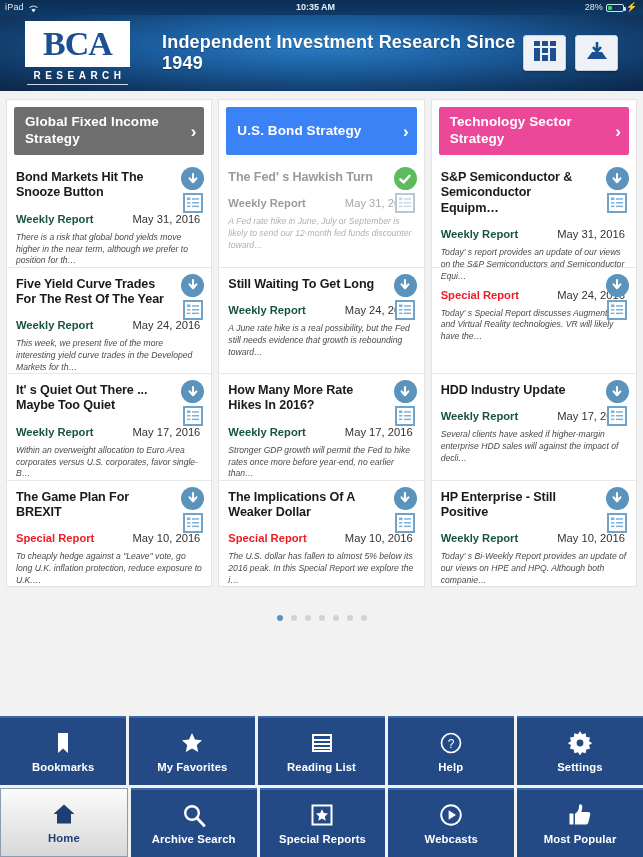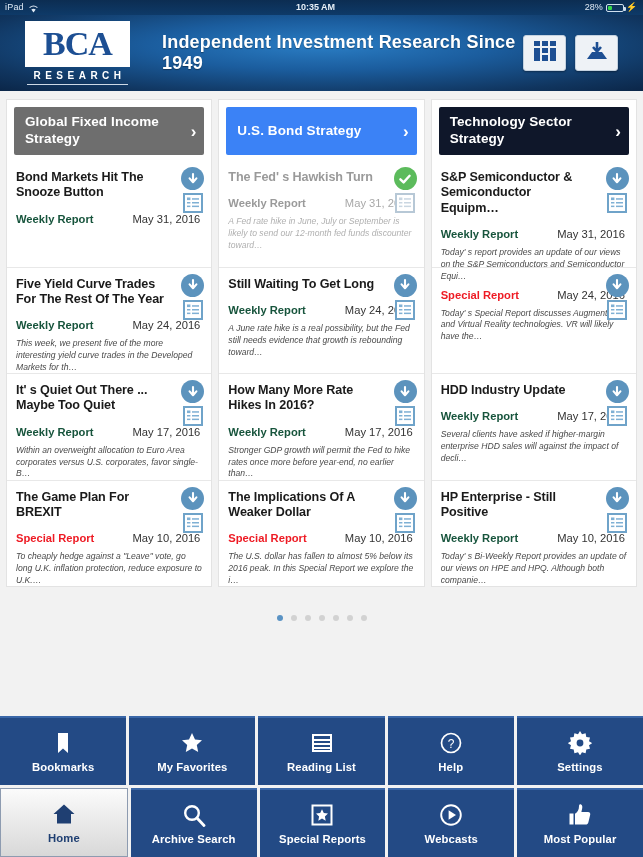--- a/index.html
+++ b/index.html
@@ -248,20 +248,21 @@
     <rect x="9" y="9" width="7" height="1.5" fill="#7fb0d4"></rect>
     <rect x="4" y="12.6" width="3.4" height="1.5" fill="#7fb0d4"></rect>
     <rect x="9" y="12.6" width="7" height="1.5" fill="#7fb0d4"></rect>
   </svg></span>
           </div>
           <div class="card-title">Bond Markets Hit The Snooze Button</div>
           <div class="card-meta">
             <span class="card-type">Weekly Report</span>
             <span class="card-date">May 31, 2016</span>
           </div>
+          <div class="card-desc">There is a risk that global bond yields move higher in the near term, although we prefer to position for th…</div>
         </div>
         <div class="card">
           <div class="card-icons">
             <div class="ic-circle">
               <svg width="14" height="14" viewBox="0 0 14 14">
                 <path d="M7 2 L7 9.2 M3.6 6.4 L7 10.2 L10.4 6.4" stroke="#ffffff" stroke-width="2.1" fill="none" stroke-linecap="round" stroke-linejoin="round"></path>
               </svg>
             </div>
             <span class="ic-doc"><svg width="20" height="20" viewBox="0 0 20 20">
     <rect x="1" y="1" width="18" height="18" fill="#ffffff" stroke="#6fa3c9" stroke-width="2"></rect>
@@ -428,21 +429,21 @@
           <div class="card-title">The Implications Of A Weaker Dollar</div>
           <div class="card-meta">
             <span class="card-type special">Special Report</span>
             <span class="card-date">May 10, 2016</span>
           </div>
           <div class="card-desc">The U.S. dollar has fallen to almost 5% below its 2016 peak. In this Special Report we explore the i…</div>
         </div>
       </div>
     </div>
     <div class="column">
-      <div class="col-head" style="background: #0f172a;">
+      <div class="col-head" style="background: #ec4899;">
         <span class="col-head-title">Technology Sector Strategy</span>
         <span class="chev">›</span>
       </div>
       <div class="cards">
         <div class="card">
           <div class="card-icons">
             <div class="ic-circle">
               <svg width="14" height="14" viewBox="0 0 14 14">
                 <path d="M7 2 L7 9.2 M3.6 6.4 L7 10.2 L10.4 6.4" stroke="#ffffff" stroke-width="2.1" fill="none" stroke-linecap="round" stroke-linejoin="round"></path>
               </svg>

